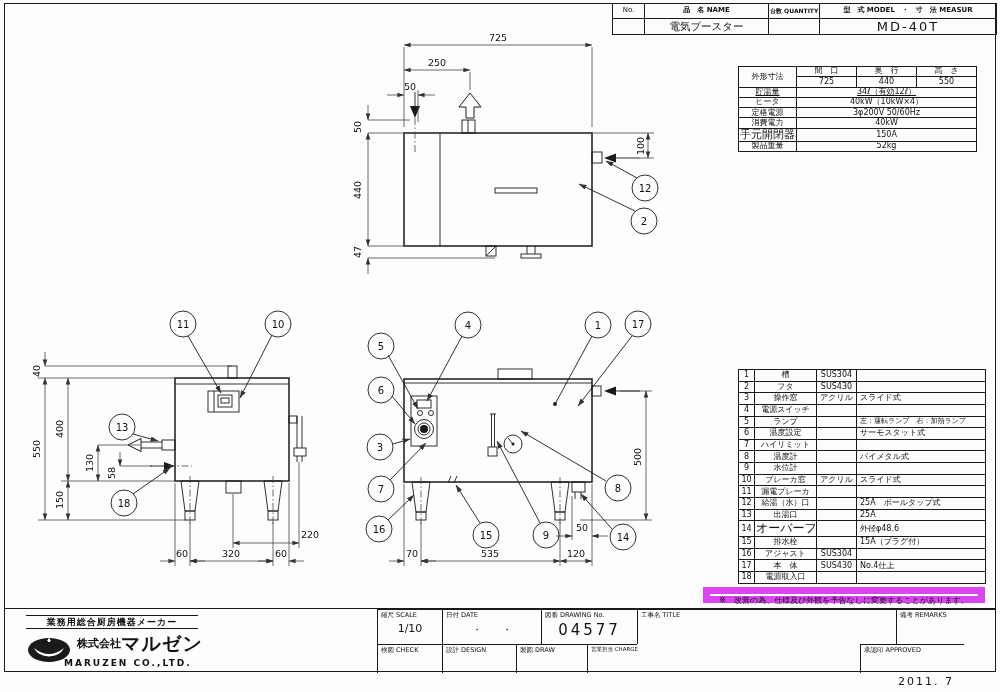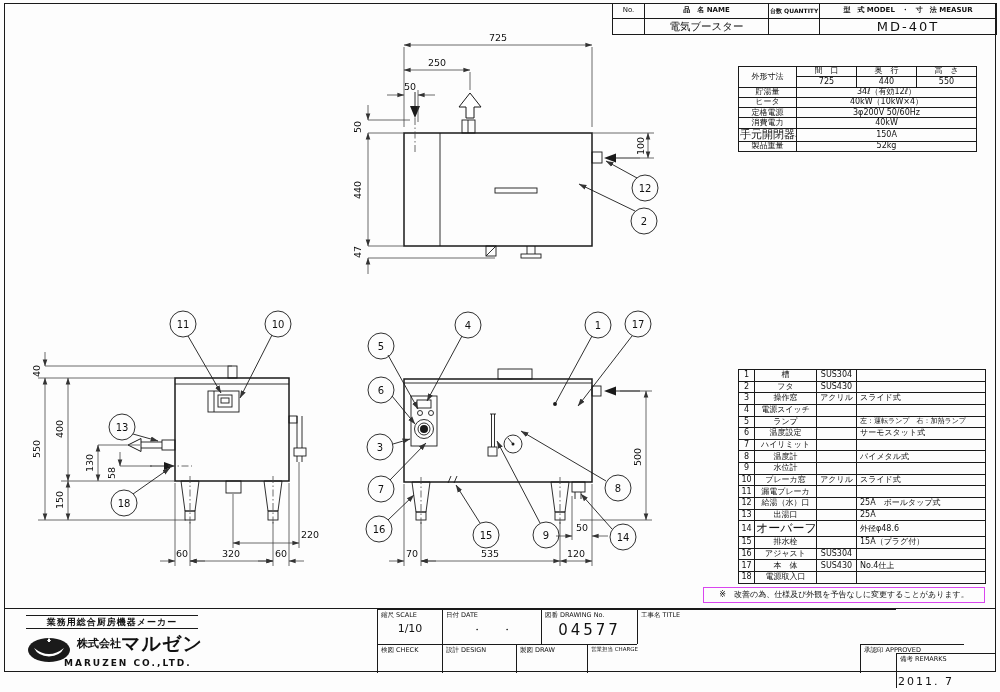--- a/index.html
+++ b/index.html
@@ -347,21 +347,21 @@
         <td rowspan="2">外形寸法</td>
         <td>間　口</td>
         <td>奥　行</td>
         <td>高　さ</td>
       </tr>
       <tr style="height:10px;">
         <td>725</td>
         <td>440</td>
         <td>550</td>
       </tr>
-      <tr style="height:10px;">
+      <tr style="height:10px;text-decoration:underline;">
             <td>貯湯量</td>
             <td colspan="3">34ℓ（有効12ℓ）</td>
           </tr>
       <tr style="height:10px;">
             <td>ヒータ</td>
             <td colspan="3">40kW（10kW×4）</td>
           </tr>
       <tr style="height:10px;">
             <td>定格電源</td>
             <td colspan="3">3φ200V 50/60Hz</td>
@@ -496,21 +496,21 @@
       <tr style="height:10px;">
             <td>18</td>
             <td>電源取入口</td>
             <td></td>
             <td class="l"></td>
           </tr>
     </tbody>
       </table>
   </div>
 
-  <div class="abs" style="left:703px;top:587px;width:282px;height:16px;border:1px solid #d946ef;
+  <div class="abs" style="left:703px;top:587px;width:282px;height:16px;border:7px solid #d946ef;
        font-size:8px;line-height:14px;text-align:center;white-space:nowrap;">※　改善の為、仕様及び外観を予告なしに変更することがあります。</div>
 
   <div class="abs" style="left:4px;top:608px;width:992px;height:64px;border-top:1px solid #1a1a1a;">
 
     <div class="abs" style="left:22px;top:6px;width:172px;height:14px;border-top:1.5px solid #1a1a1a;border-bottom:1.5px solid #1a1a1a;
          font-size:9px;font-weight:bold;text-align:center;line-height:13px;letter-spacing:1px;">業務用総合厨房機器メーカー</div>
     <div class="abs" style="left:22px;top:22px;width:200px;height:26px;">
       <svg width="46" height="28" viewBox="0 0 46 28" style="vertical-align:middle;">
         <ellipse cx="23" cy="15" rx="21" ry="12" fill="#1a1a1a"></ellipse>
         <path d="M8,13 Q23,25 38,13 Q34,21 23,21.5 Q12,21 8,13 Z" fill="#fff"></path>
@@ -530,21 +530,21 @@
       <span class="val" style="top:13px;font-size:10px;">・　　・</span>
     </div>
     <div class="abs cell" style="left:537px;top:0;width:96px;height:35px;">
       <span class="lbl">図番 DRAWING  No.</span>
       <span class="val" style="top:11px;font-size:15px;letter-spacing:3px;">04577</span>
     </div>
     <div class="abs cell" style="left:633px;top:0;width:259px;height:35px;">
       <span class="lbl">工事名 TITLE</span>
       <span class="val" style="top:14px;font-size:10px;"></span>
     </div>
-    <div class="abs cell" style="left:892px;top:0;width:100px;height:35px;border-right:none;margin-top:44px;">
+    <div class="abs cell" style="left:892px;top:0;width:100px;height:35px;border-right:none;">
       <span class="lbl">備考 REMARKS</span>
     </div>
 
     <div class="abs cell" style="left:373px;top:35px;width:65px;height:29px;">
       <span class="lbl">検図 CHECK</span>
     </div>
     <div class="abs cell" style="left:438px;top:35px;width:74px;height:29px;">
       <span class="lbl">設計 DESIGN</span>
     </div>
     <div class="abs cell" style="left:512px;top:35px;width:71px;height:29px;">

